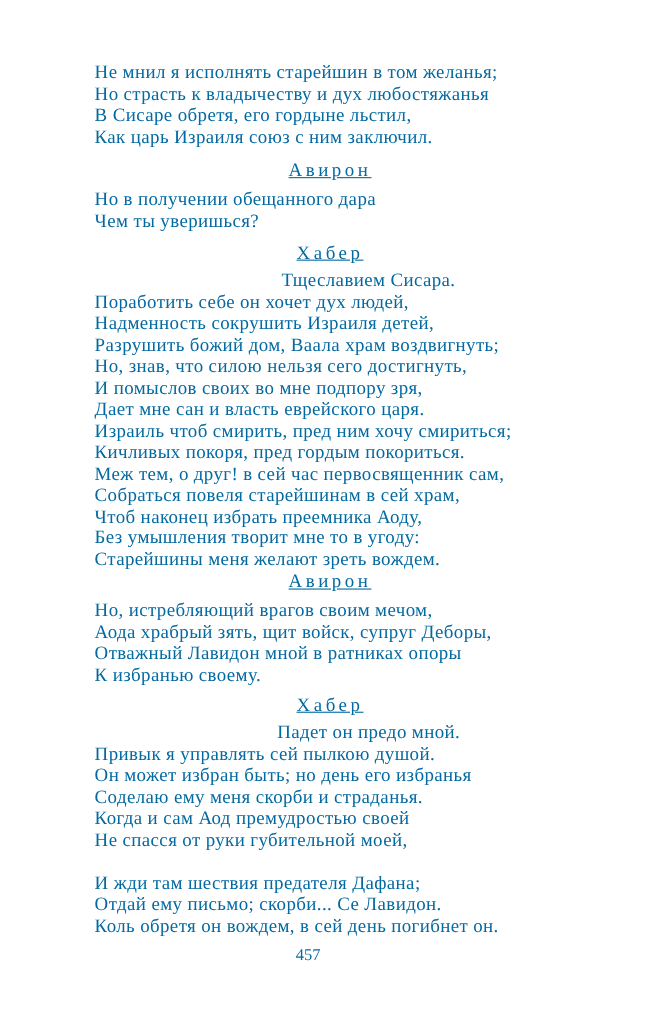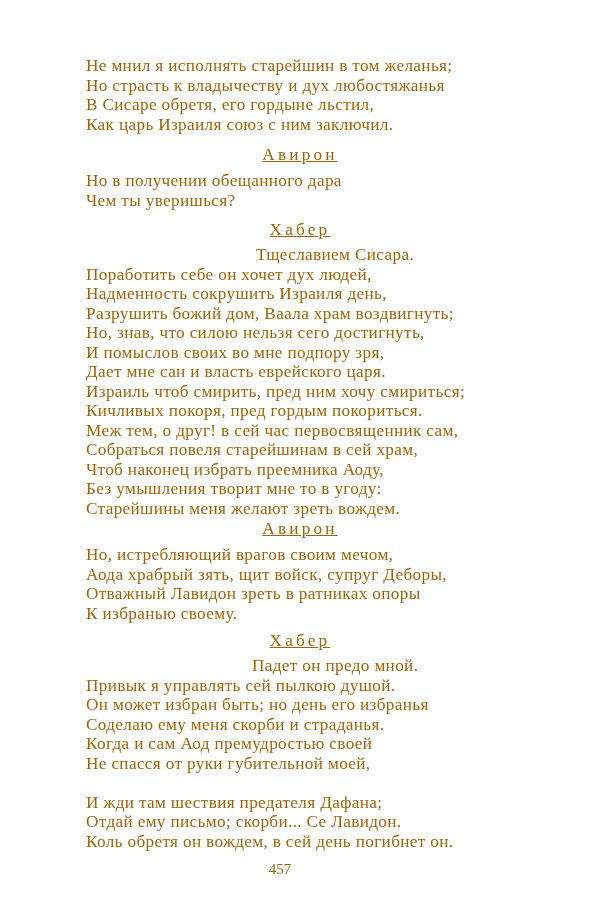--- a/index.html
+++ b/index.html
@@ -1,20 +1,20 @@
 <!DOCTYPE html>
 <html><head>
 <meta charset="utf-8">
 <style>
   html, body { margin: 0; padding: 0; background: #ffffff; }
   body { width: 600px; height: 924px; position: relative; overflow: hidden; }
   .page {
     position: absolute; left: 0; top: 0; width: 600px; height: 924px;
     font-family: "Liberation Serif", "DejaVu Serif", serif;
-    color: #a16207; font-size: 17.2px;
+    color: #0369a1; font-size: 17.2px;
   }
   .line {
     position: absolute; left: 86px; white-space: nowrap;
     line-height: 19.6px; letter-spacing: 0.35px;
   }
   .speaker {
     position: absolute; left: 0; width: 600px; text-align: center;
     white-space: nowrap; letter-spacing: 3.2px; line-height: 20px; text-decoration: underline;
   }
   .pagenum {
@@ -34,38 +34,38 @@
 
   <div class="speaker" style="top:145px">Авирон</div>
 
   <div class="line" style="top:190.5px">Чем ты уверишься?</div>
   <div class="line" style="top:171px">Но в получении обещанного дара</div>
 
   <div class="speaker" style="top:220px">Хабер</div>
 
   <div class="line" style="top:245px; left:256px">Тщеславием Сисара.</div>
   <div class="line" style="top:264.5px">Поработить себе он хочет дух людей,</div>
-  <div class="line" style="top:284px">Надменность сокрушить Израиля день,</div>
+  <div class="line" style="top:284px">Надменность сокрушить Израиля детей,</div>
   <div class="line" style="top:303.5px">Разрушить божий дом, Ваала храм воздвигнуть;</div>
   <div class="line" style="top:323px">Но, знав, что силою нельзя сего достигнуть,</div>
   <div class="line" style="top:342.5px">И помыслов своих во мне подпору зря,</div>
   <div class="line" style="top:362px">Дает мне сан и власть еврейского царя.</div>
   <div class="line" style="top:381.5px">Израиль чтоб смирить, пред ним хочу смириться;</div>
   <div class="line" style="top:401px">Кичливых покоря, пред гордым покориться.</div>
   <div class="line" style="top:420.5px">Меж тем, о друг! в сей час первосвященник сам,</div>
   <div class="line" style="top:440px">Собраться повеля старейшинам в сей храм,</div>
   <div class="line" style="top:459.5px">Чтоб наконец избрать преемника Аоду,</div>
   <div class="line" style="top:479px">Без умышления творит мне то в угоду:</div>
   <div class="line" style="top:498.5px">Старейшины меня желают зреть вождем.</div>
 
   <div class="speaker" style="top:519px">Авирон</div>
 
   <div class="line" style="top:545px">Но, истребляющий врагов своим мечом,</div>
   <div class="line" style="top:564.5px">Аода храбрый зять, щит войск, супруг Деборы,</div>
-  <div class="line" style="top:584px">Отважный Лавидон зреть в ратниках опоры</div>
+  <div class="line" style="top:584px">Отважный Лавидон мной в ратниках опоры</div>
   <div class="line" style="top:603.5px">К избранью своему.</div>
 
   <div class="speaker" style="top:631px">Хабер</div>
 
   <div class="line" style="top:656px; left:252px">Падет он предо мной.</div>
   <div class="line" style="top:675.5px">Привык я управлять сей пылкою душой.</div>
   <div class="line" style="top:695px">Он может избран быть; но день его избранья</div>
   <div class="line" style="top:714.5px">Соделаю ему меня скорби и страданья.</div>
   <div class="line" style="top:734px">Когда и сам Аод премудростью своей</div>
   <div class="line" style="top:753.5px">Не спасся от руки губительной моей,</div>

